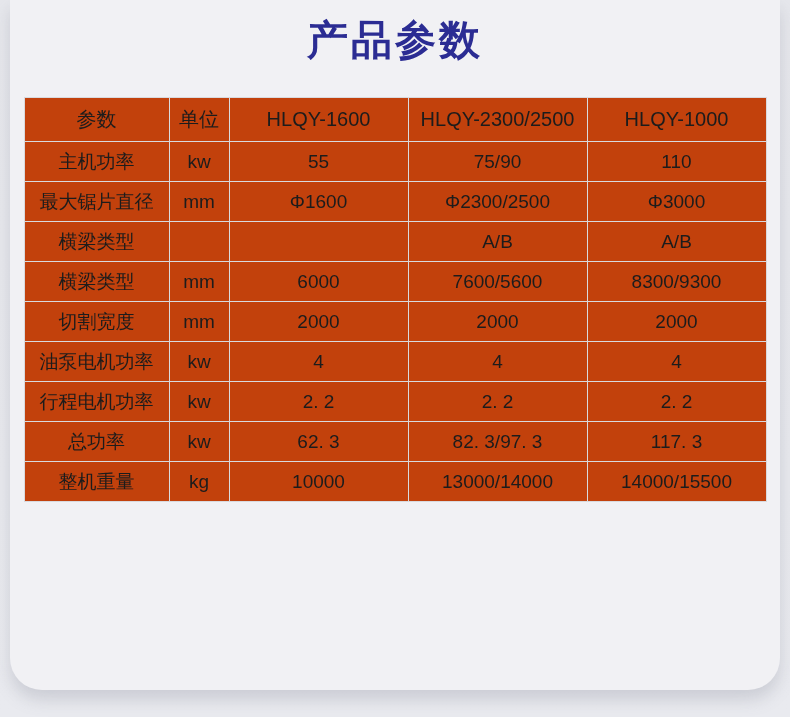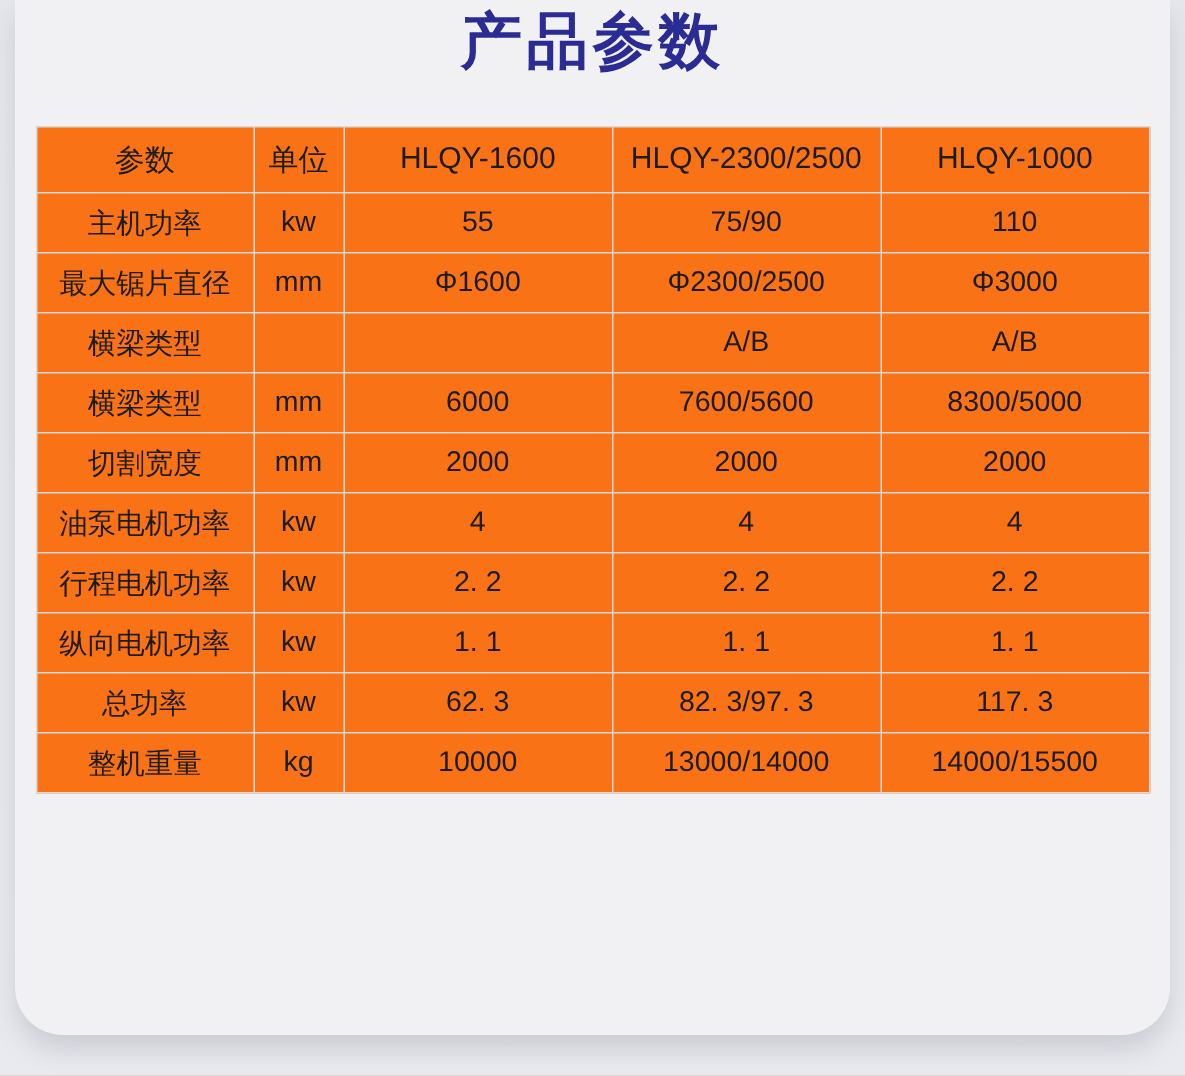--- a/index.html
+++ b/index.html
@@ -22,32 +22,33 @@
     left: 10px;
     top: 0;
     width: 770px;
     height: 690px;
     background: #f1f1f4;
     border-radius: 0 0 32px 32px;
     box-shadow: 0 10px 16px rgba(120,125,140,0.25);
   }
   .page-title {
     margin: 0;
+    padding-top: 13px;
     text-align: center;
     font-size: 41px;
     font-weight: 800;
     letter-spacing: 3px;
     color: #2b2c93;
   }
   table.params {
     border-collapse: collapse;
     table-layout: fixed;
     width: 742px;
     margin: 29px auto 0 auto;
-    background: #f97316;
+    background: #c2410c;
   }
   table.params th,
   table.params td {
     border: 1px solid #d9dade;
     text-align: center;
     vertical-align: middle;
     color: #1c1c1c;
     padding: 0 2px;
     overflow: hidden;
     white-space: nowrap;
@@ -112,21 +113,21 @@
             <td></td>
             <td></td>
             <td>A/B</td>
             <td>A/B</td>
           </tr>
           <tr>
             <td>横梁类型</td>
             <td>mm</td>
             <td>6000</td>
             <td>7600/5600</td>
-            <td>8300/5000</td>
+            <td>8300/9300</td>
           </tr>
           <tr>
             <td>切割宽度</td>
             <td>mm</td>
             <td>2000</td>
             <td>2000</td>
             <td>2000</td>
           </tr>
           <tr>
             <td>油泵电机功率</td>
@@ -136,27 +137,20 @@
             <td>4</td>
           </tr>
           <tr>
             <td>行程电机功率</td>
             <td>kw</td>
             <td>2. 2</td>
             <td>2. 2</td>
             <td>2. 2</td>
           </tr>
           <tr>
-            <td>纵向电机功率</td>
-            <td>kw</td>
-            <td>1. 1</td>
-            <td>1. 1</td>
-            <td>1. 1</td>
-          </tr>
-          <tr>
             <td>总功率</td>
             <td>kw</td>
             <td>62. 3</td>
             <td>82. 3/97. 3</td>
             <td>117. 3</td>
           </tr>
           <tr>
             <td>整机重量</td>
             <td>kg</td>
             <td>10000</td>

